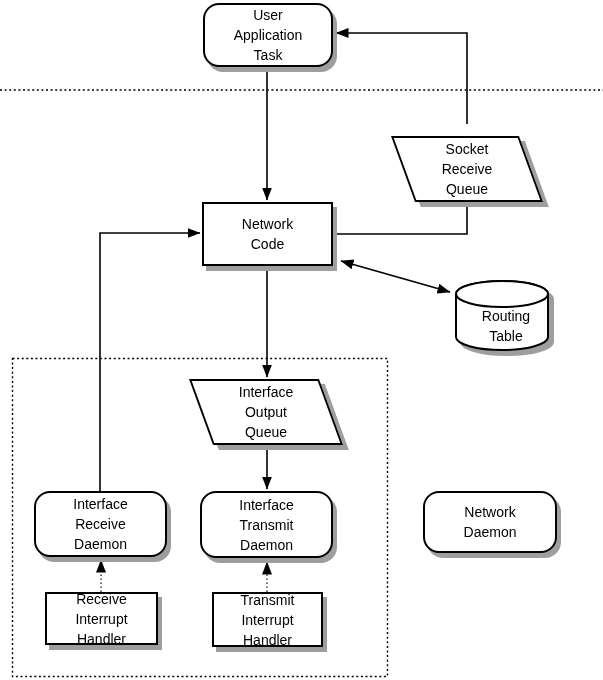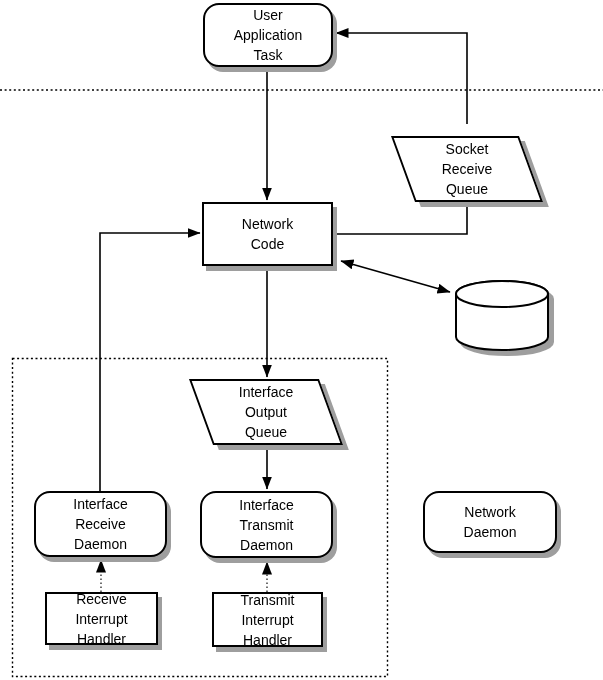--- a/index.html
+++ b/index.html
@@ -112,20 +112,22 @@
     <span class="label">Network
 Code</span>
   </div>
 
   <div class="node cyl" style="left:455px; top:280px; width:102px; height:80px;">
     <svg width="102" height="80" viewBox="0 0 102 80">
       <path d="M6,19 A46,13 0 0 1 98,19 L98,62 A46,13 0 0 1 6,62 Z" fill="#9e9e9e" stroke="#9e9e9e" stroke-width="2"></path>
       <path d="M1,14 A46,13 0 0 1 93,14 L93,57 A46,13 0 0 1 1,57 Z" fill="#ffffff" stroke="#000000" stroke-width="2"></path>
       <ellipse cx="47" cy="14" rx="46" ry="13" fill="#ffffff" stroke="#000000" stroke-width="2"></ellipse>
     </svg>
+    <span class="label">Routing
+Table</span>
   </div>
 
   <div class="node" style="left:201px; top:379px; width:130px; height:66px;">
     <div class="para-shape"></div>
     <span class="label">Interface
 Output
 Queue</span>
   </div>
 
   <div class="node rounded" style="left:34px; top:491px; width:129px; height:62px;">

